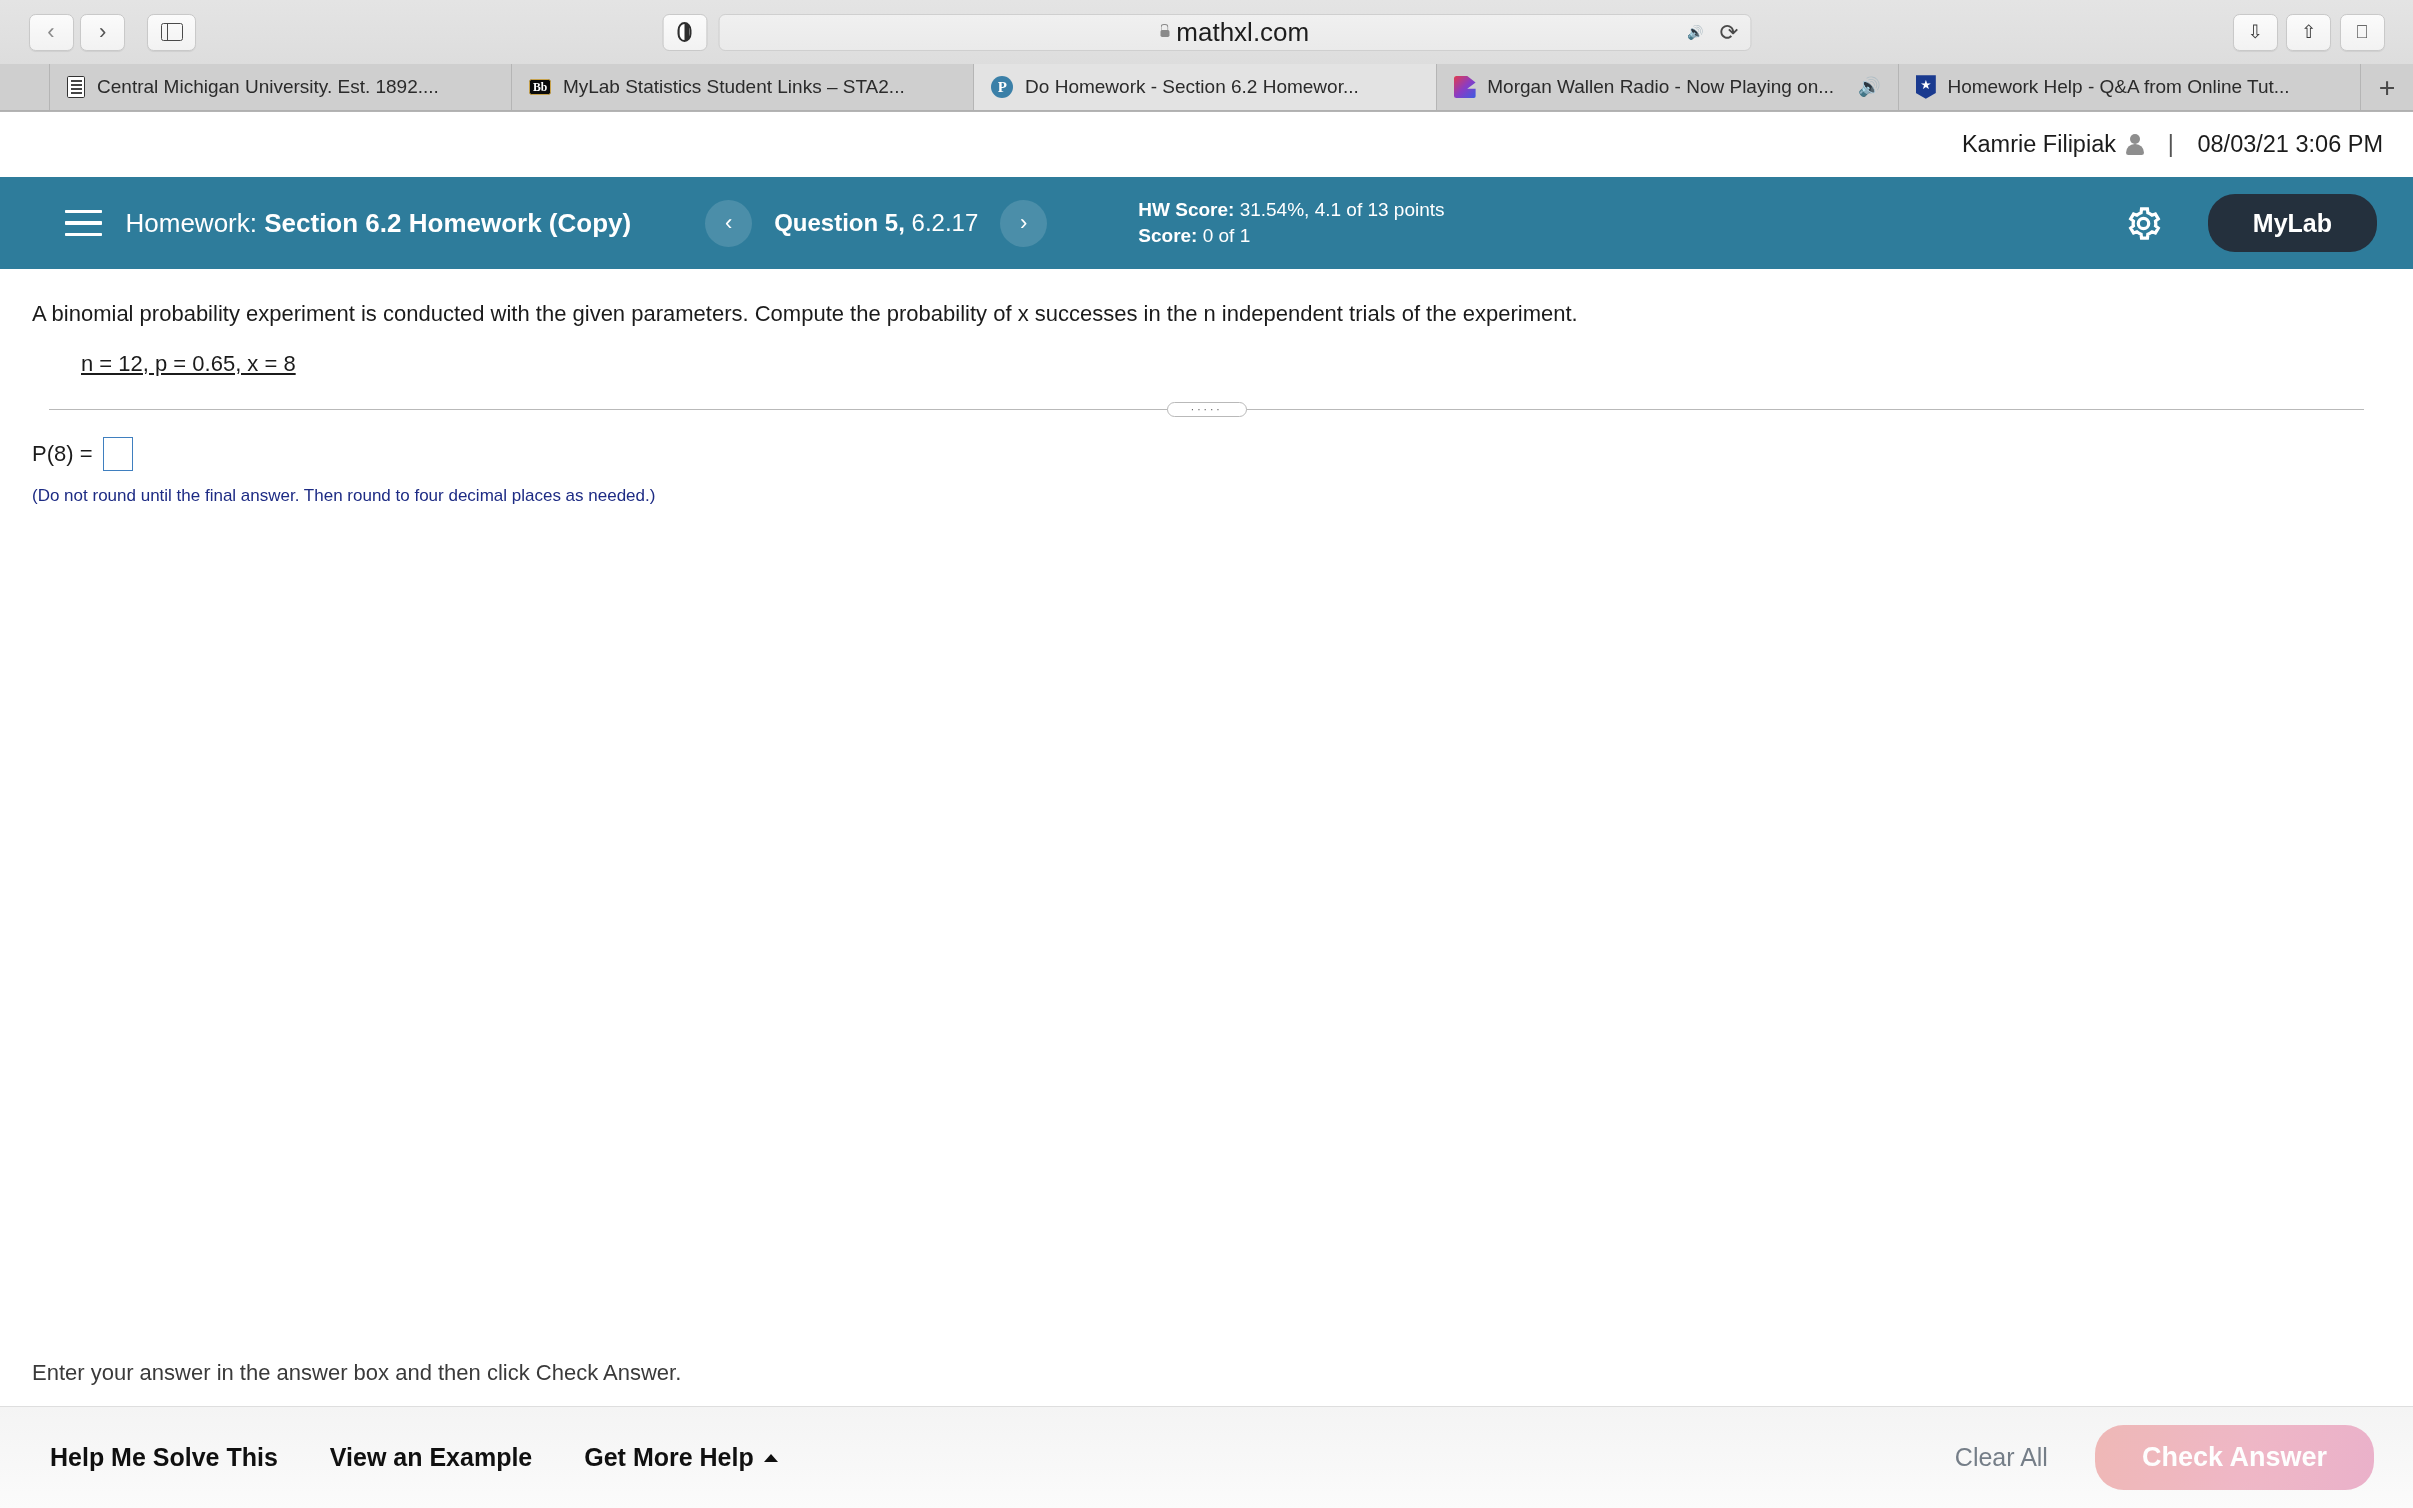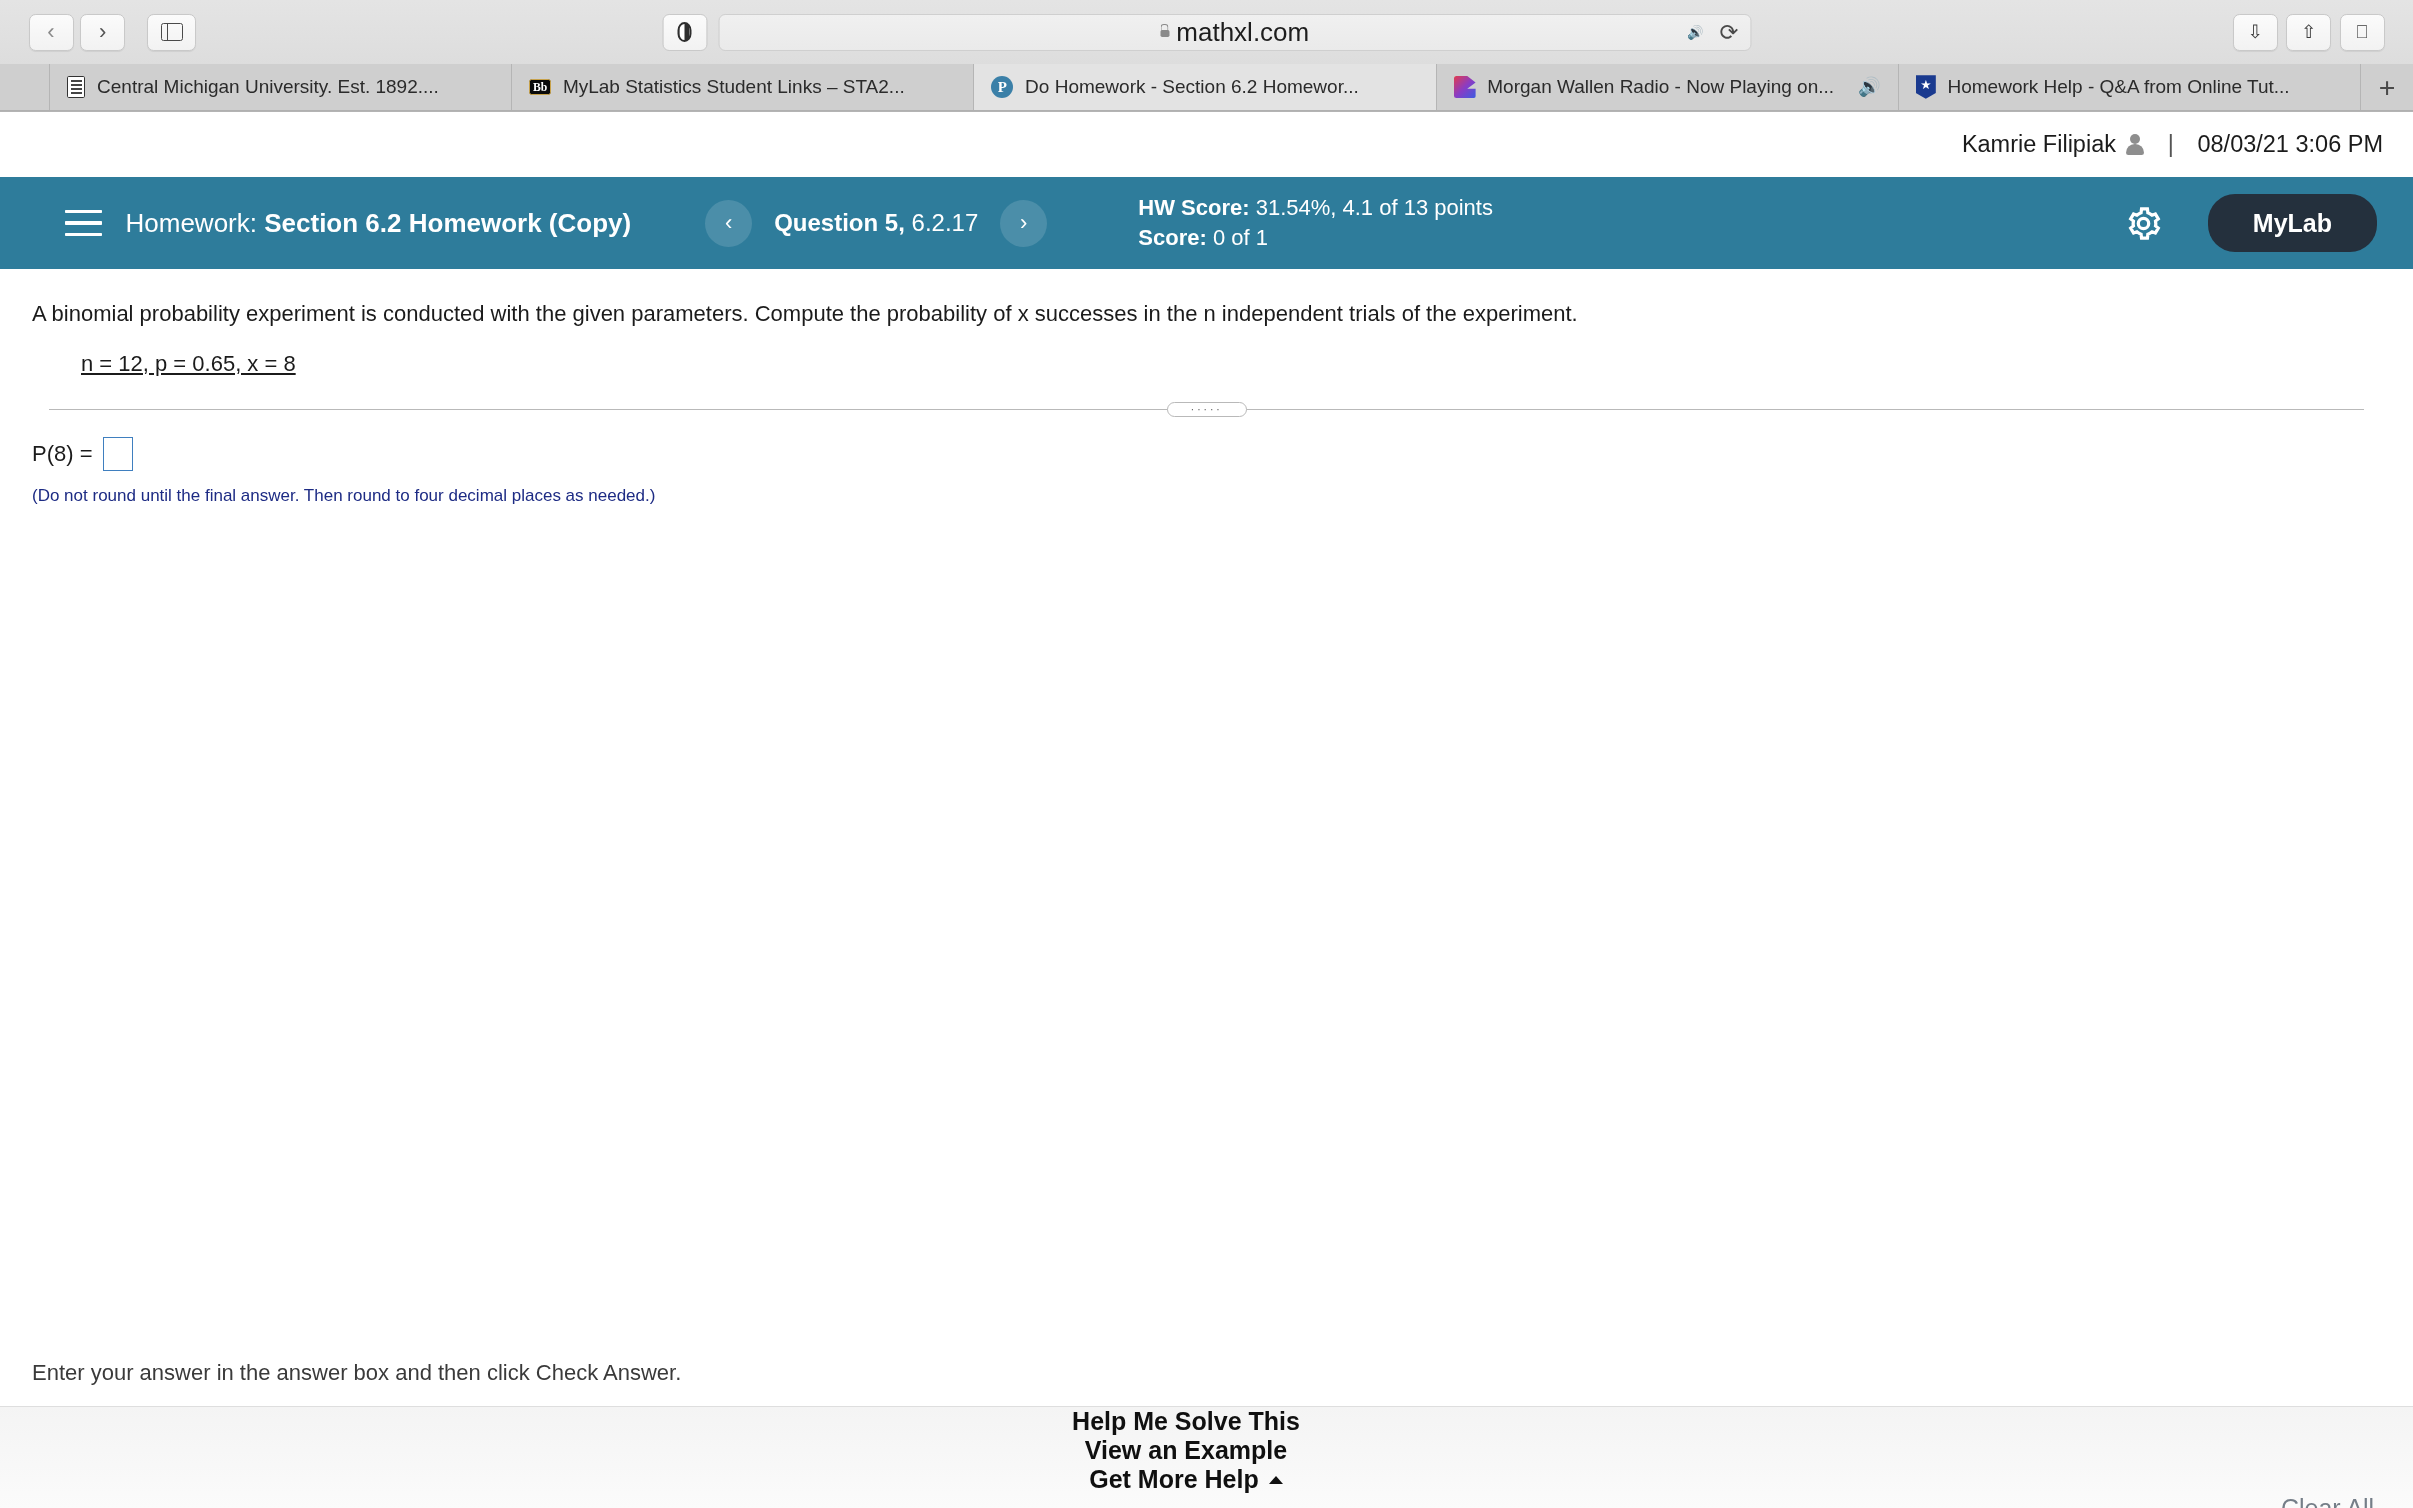--- a/index.html
+++ b/index.html
@@ -243,21 +243,21 @@
   .qnav-btn {
     width: 47px; height: 47px; border-radius: 50%;
     background: rgba(255,255,255,.14);
     display: flex; align-items: center; justify-content: center;
     color: #fff; font-size: 22px; line-height: 1;
   }
   .qlabel { font-size: 24px; white-space: nowrap; }
   .qlabel b { font-weight: 700; }
   .scores {
     margin-left: 91px;
-    font-size: 22px; line-height: 1.35;
+    font-size: 19px; line-height: 1.35;
     white-space: nowrap;
   }
   .scores b { font-weight: 700; }
   .gear {
     margin-left: auto;
     width: 39px; height: 39px;
     flex: 0 0 auto;
   }
   .save-btn {
     margin-left: 45px;
@@ -329,21 +329,20 @@
     font-size: 22px; color: #3a3a3a;
     padding: 0 0 20px 32px;
     background: #fff;
   }
   .action-bar {
     height: 102px;
     background: linear-gradient(#f4f4f4, #fbfbfb);
     border-top: 0.8px solid #dedede;
     display: flex; align-items: center;
     padding: 0 39px 0 50px;
-    flex-direction: column;
   }
   .help-link {
     font-size: 25px; font-weight: 700; color: #101010;
     margin-right: 52px;
     display: flex; align-items: center; gap: 10px;
     background: none; border: none;
     font-family: "Liberation Sans", sans-serif;
   }
   .caret-up {
     width: 0; height: 0;

